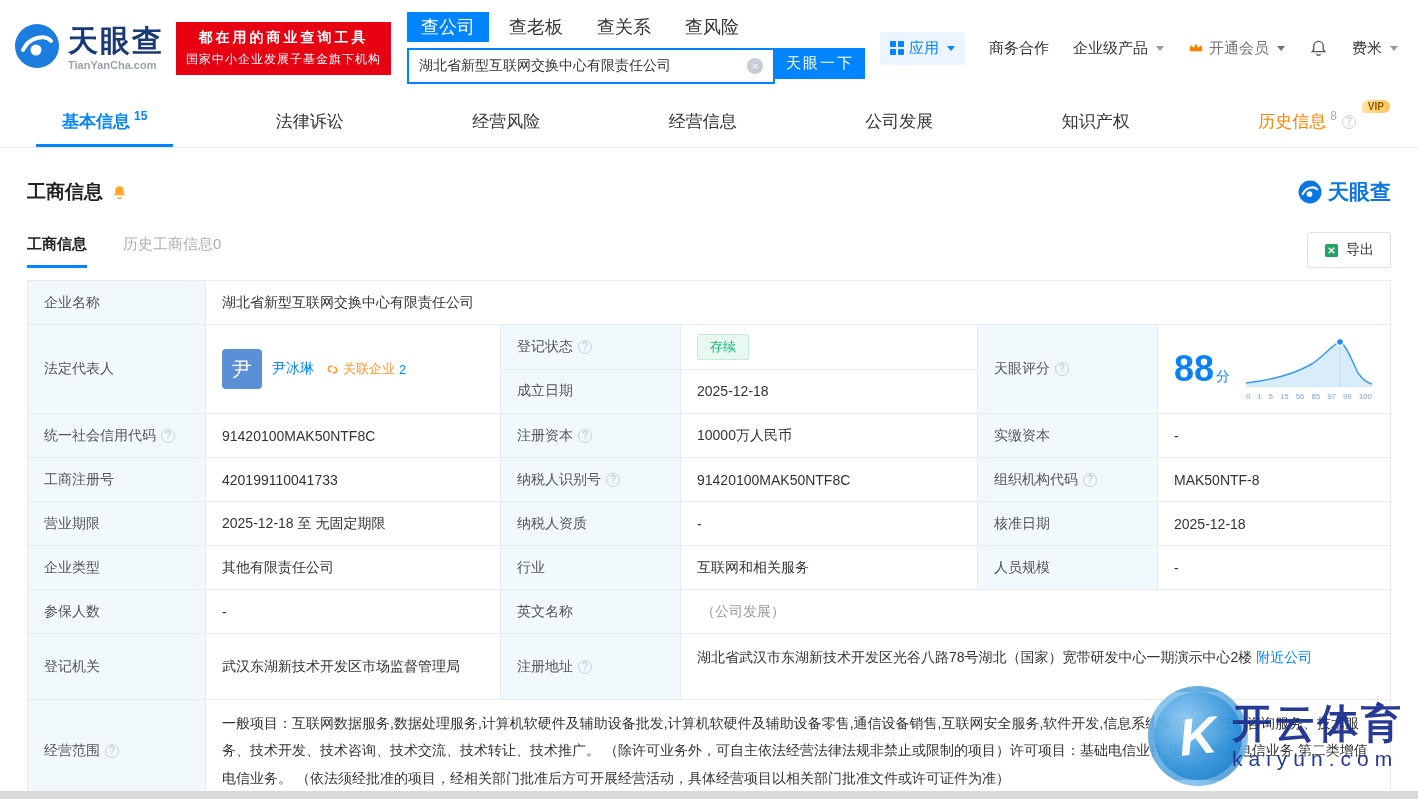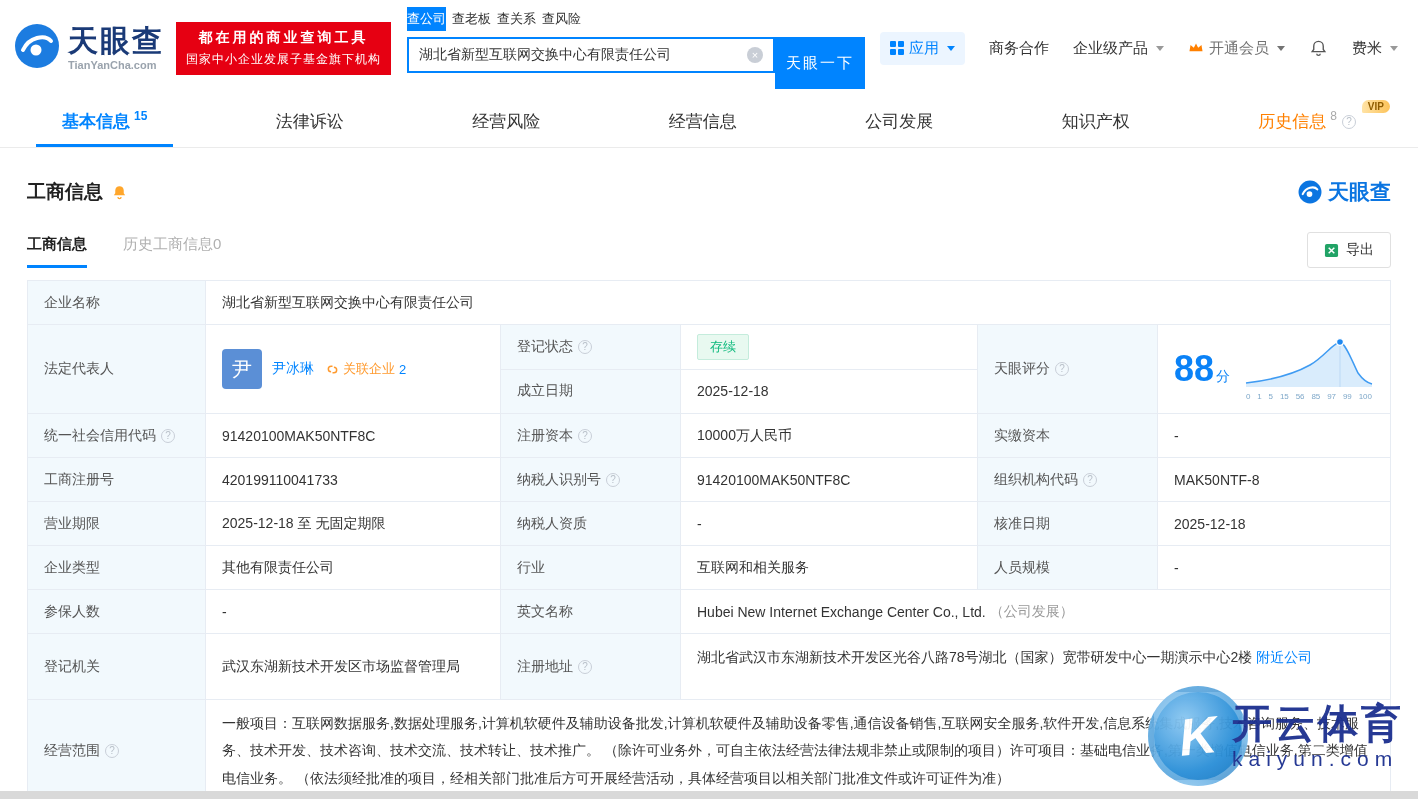--- a/index.html
+++ b/index.html
@@ -11,27 +11,27 @@
   .header { height:96px; display:flex; align-items:center; padding:0 20px 0 14px; }
   .logo { display:flex; align-items:center; gap:8px; }
   .logo-cn { font-size:30px; font-weight:bold; color:#1a3a77; letter-spacing:2px; line-height:1; }
   .logo-en { font-size:11px; color:#9aa3ad; margin-top:3px;font-weight:bold; }
   .promo { margin-left:12px; background:#e60012; color:#fff; padding:7px 10px; text-align:center; }
   .promo-l1 { font-size:14px; font-weight:bold; letter-spacing:3px; }
   .promo-l2 { font-size:12px; margin-top:4px; letter-spacing:1px; }
 
   .search-wrap { margin-left:16px; display:flex; flex-direction:column; }
   .search-tabs { display:flex; align-items:center; gap:6px; margin-bottom:6px; }
-  .search-tab { font-size:13px; padding:3px 0; color:#333; cursor:pointer; }
+  .search-tab { font-size:18px; padding:3px 14px; color:#333; cursor:pointer; }
   .search-tab.active { background:#0084ff; color:#fff; }
   .search-box { display:flex; }
   .search-field { width:368px; height:36px; border:2px solid #0084ff; display:flex; align-items:center; padding:0 10px; background:#fff; }
   .search-field input { border:none; outline:none; flex:1; font-size:14px; color:#333; font-family:inherit; background:transparent; }
   .clear-ic { width:16px; height:16px; border-radius:50%; background:#c9ced6; color:#fff; font-size:11px; line-height:16px; text-align:center; cursor:pointer; }
-  .search-btn { width:90px; height:52px; background:#0084ff; color:#fff; font-size:15px; display:flex; align-items:center; justify-content:center; cursor:pointer; letter-spacing:2px; }
+  .search-btn { width:90px; height:31px; background:#0084ff; color:#fff; font-size:15px; display:flex; align-items:center; justify-content:center; cursor:pointer; letter-spacing:2px; }
 
   .header-right { margin-left:auto; display:flex; align-items:center; gap:24px; font-size:15px; color:#333; white-space:nowrap; }
   .hr-item { display:flex; align-items:center; gap:5px; cursor:pointer; }
   .apps { background:#ecf5ff; color:#0084ff; padding:7px 10px; border-radius:4px; }
   .caret { width:0; height:0; border-left:4px solid transparent; border-right:4px solid transparent; border-top:5px solid currentColor; margin-left:3px; }
   .vip-entry { color:#737373; }
   .grid-ic { display:inline-grid; grid-template-columns:6px 6px; grid-gap:2px; }
   .grid-ic i { width:6px; height:6px; background:#0084ff; border-radius:1px; }
 
   
@@ -415,21 +415,20 @@
         <div class="cell lbl w1">
             <span>参保人数</span>
           </div>
         <div class="cell w2">
             <span>-</span>
           </div>
         <div class="cell lbl w3">
             <span>英文名称</span>
           </div>
         <div class="cell w6 last">
-          <span>Hubei New Internet Exchange Center Co., Ltd.</span>
           <span class="gray-note">（公司发展）</span>
         </div>
       </div>
 
       <div class="trow" style="min-height:66px">
         <div class="cell lbl w1">
             <span>登记机关</span>
           </div>
         <div class="cell w2">
             <span>武汉东湖新技术开发区市场监督管理局</span>

